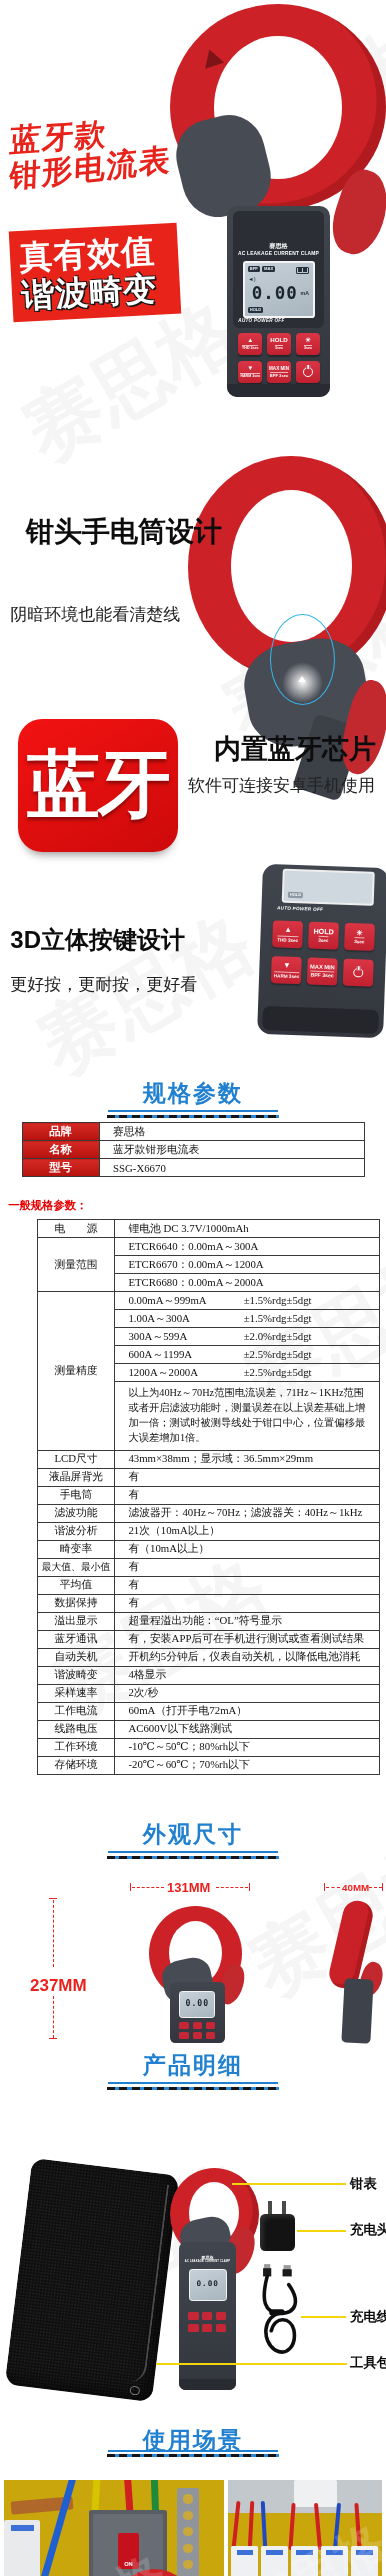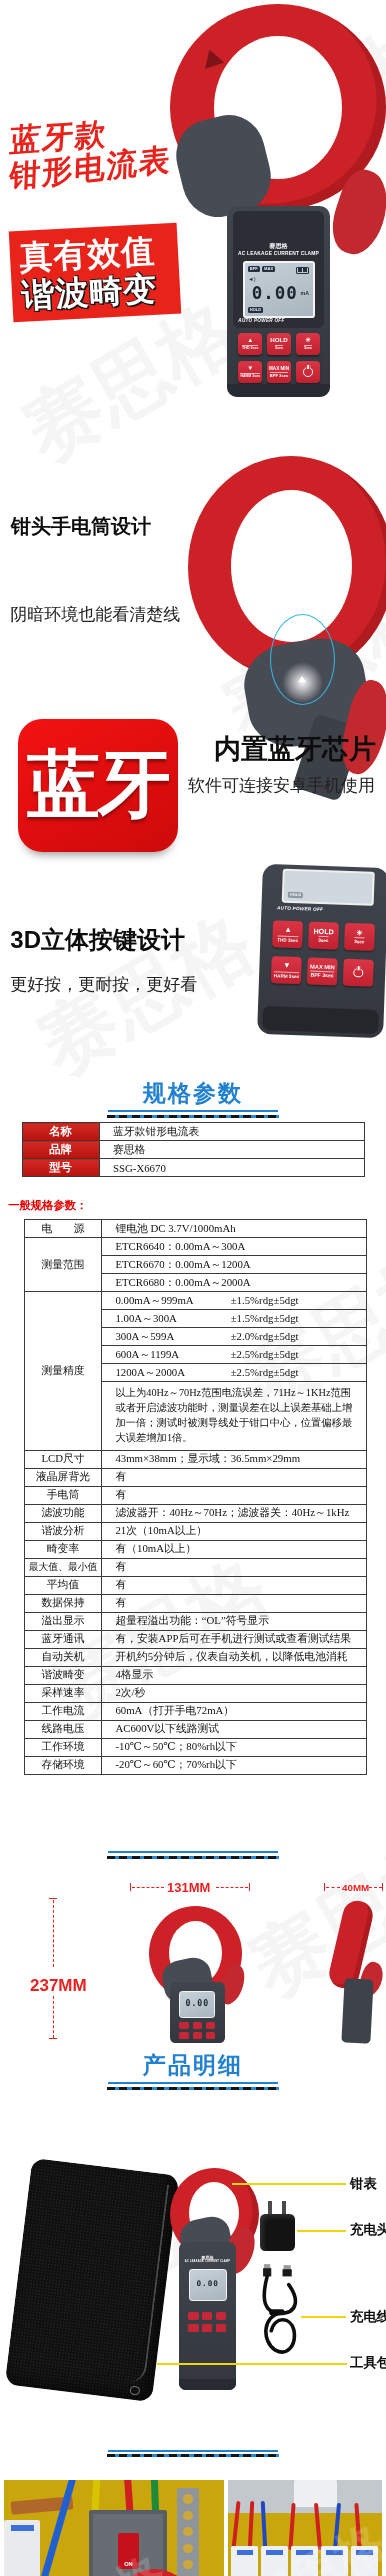--- a/index.html
+++ b/index.html
@@ -151,21 +151,21 @@
 
   <div>
     <div class="ring" style="left:188px;top:456px;width:206px;height:222px;box-shadow:inset -8.2px -5.2px 0 rgba(130,15,18,.35);"></div>
     <div class="hole" style="left:231px;top:490px;width:121px;height:152px;"></div>
     <div class="jaw" style="left:246px;top:641px;width:121px;height:103px;transform:rotate(-10deg);"></div>
     <div class="abs" style="left:303px;top:719px;width:49px;height:77px;background:#3c4047;border-radius:7.2px;transform:rotate(18deg);"></div>
     <div class="trigger" style="left:346px;top:680px;width:40px;height:95px;transform:rotate(14deg);"></div>
     <div class="abs" style="left:282px;top:662px;width:41px;height:41px;border-radius:50%;background:radial-gradient(circle,rgba(255,255,255,.95),rgba(255,255,255,0) 70%);"></div>
     <div class="abs" style="left:298px;top:676px;width:0;height:0;border-left:4.6px solid transparent;border-right:4.6px solid transparent;border-bottom:6.7px solid #fff;"></div>
     <div class="abs" style="left:270px;top:614px;width:63px;height:89px;border:1.5px solid #35b6e8;border-radius:50%;"></div>
-    <div class="black-h" style="left:11px;top:513px;font-size:20px;">钳头手电筒设计</div>
+    <div class="black-h" style="left:26px;top:513px;font-size:28px;">钳头手电筒设计</div>
     <div class="sub-h" style="left:10.3px;top:570px;font-size:17px;margin-top:33px;">阴暗环境也能看清楚线</div>
   </div>
 
   <div>
     <div class="abs" style="left:18px;top:719px;width:160px;height:133px;border-radius:24px;
          background:linear-gradient(150deg,#f31212,#cd0a0a);box-shadow:0 8.2px 9.3px -6.2px rgba(0,0,0,.45);
          display:flex;align-items:center;justify-content:center;color:#fff;font-size:73px;font-weight:bold;letter-spacing:-2.1px;
          text-shadow:0 2.6px 3.1px rgba(0,0,0,.35);">蓝牙</div>
     <div class="black-h" style="left:214px;top:731px;font-size:27px;">内置蓝牙芯片</div>
     <div class="sub-h" style="left:188px;top:774px;font-size:17px;">软件可连接安卓手机使用</div>
@@ -206,37 +206,37 @@
     <div class="sub-h" style="left:10.3px;top:973px;font-size:17px;">更好按，更耐按，更好看</div>
   </div>
 
   <div class="blue-h" style="top:1078px;">规格参数</div>
   <div class="blueline" style="top:1110px;"></div>
   <div class="dashline" style="top:1115px;"></div>
 
   <table class="spec t1 abs" style="left:21.6px;top:1122px;width:343px;">
     <tbody>
         <tr>
+      <td class="lab">品牌</td>
+      <td class="val">赛思格</td>
+        </tr>
+    <tr>
       <td class="lab">名称</td>
       <td class="val">蓝牙款钳形电流表</td>
         </tr>
     <tr>
-      <td class="lab">品牌</td>
-      <td class="val">赛思格</td>
-        </tr>
-    <tr>
       <td class="lab">型号</td>
       <td class="val">SSG-X6670</td>
         </tr>
   </tbody>
     </table>
 
   <div class="redlabel" style="left:8.2px;top:1198px;">一般规格参数：</div>
 
-  <table class="spec abs" style="left:24px;top:1219px;width:343px;">
+  <table class="spec abs" style="left:37px;top:1219px;width:343px;">
     <tbody>
         <tr>
       <td class="lab">电　　源</td>
       <td class="val">锂电池 DC 3.7V/1000mAh</td>
         </tr>
     <tr>
       <td class="lab" rowspan="3">测量范围</td>
       <td class="val">ETCR6640：0.00mA～300A</td>
         </tr>
     <tr>
@@ -332,20 +332,21 @@
           <td class="lab">工作环境</td>
           <td class="val">-10℃～50℃；80%rh以下</td>
         </tr>
     <tr>
           <td class="lab">存储环境</td>
           <td class="val">-20℃～60℃；70%rh以下</td>
         </tr>
   </tbody>
     </table>
 
+  <div class="blue-h" style="top:1819px;">外观尺寸</div>
   <div class="blueline" style="top:1851px;"></div>
   <div class="dashline" style="top:1856px;"></div>
 
   <div>
 
     <div class="tick-v" style="left:130px;top:1883px;"></div>
     <div class="dash-h" style="left:132px;top:1887px;width:32px;"></div>
     <div class="dimtext" style="left:167px;top:1880px;font-size:13px;">131MM</div>
     <div class="dash-h" style="left:216px;top:1887px;width:32px;"></div>
     <div class="tick-v" style="left:249px;top:1883px;"></div>
@@ -427,20 +428,21 @@
     <div class="yline" style="left:232px;top:2183px;width:114px;"></div>
     <div class="plabel" style="left:350px;top:2175px;">钳表</div>
     <div class="yline" style="left:297px;top:2230px;width:49px;"></div>
     <div class="plabel" style="left:350px;top:2221px;">充电头</div>
     <div class="yline" style="left:301px;top:2316px;width:45px;"></div>
     <div class="plabel" style="left:350px;top:2308px;">充电线</div>
     <div class="yline" style="left:156px;top:2363px;width:191px;"></div>
     <div class="plabel" style="left:350px;top:2354px;">工具包</div>
   </div>
 
+  <div class="blue-h" style="top:2425px;">使用场景</div>
   <div class="blueline" style="top:2450px;"></div>
   <div class="dashline" style="top:2454px;"></div>
 
   <div class="photo" style="left:4.1px;top:2480px;width:220px;height:295px;">
     <div class="abs" style="left:7.2px;top:18.5px;width:62px;height:13.4px;background:#b0672a;transform:rotate(-5deg);border-radius:2.1px;"></div>
     <div class="wire" style="left:47px;top:-5.2px;width:6.7px;height:134px;background:#1f5fd0;transform:rotate(16deg);"></div>
     <div class="wire" style="left:87px;top:-5.2px;width:7.2px;height:93px;background:#d6c400;transform:rotate(3deg);"></div>
     <div class="wire" style="left:149px;top:-5.2px;width:6.7px;height:129px;background:#1f8a3a;transform:rotate(-2deg);"></div>
     <div class="wire" style="left:123px;top:-5.2px;width:7.2px;height:90px;background:#d01f1f;transform:rotate(-4deg);"></div>
     <div class="abs" style="left:0px;top:40px;width:36px;height:68px;background:#e8eaec;border-radius:2.1px;">

